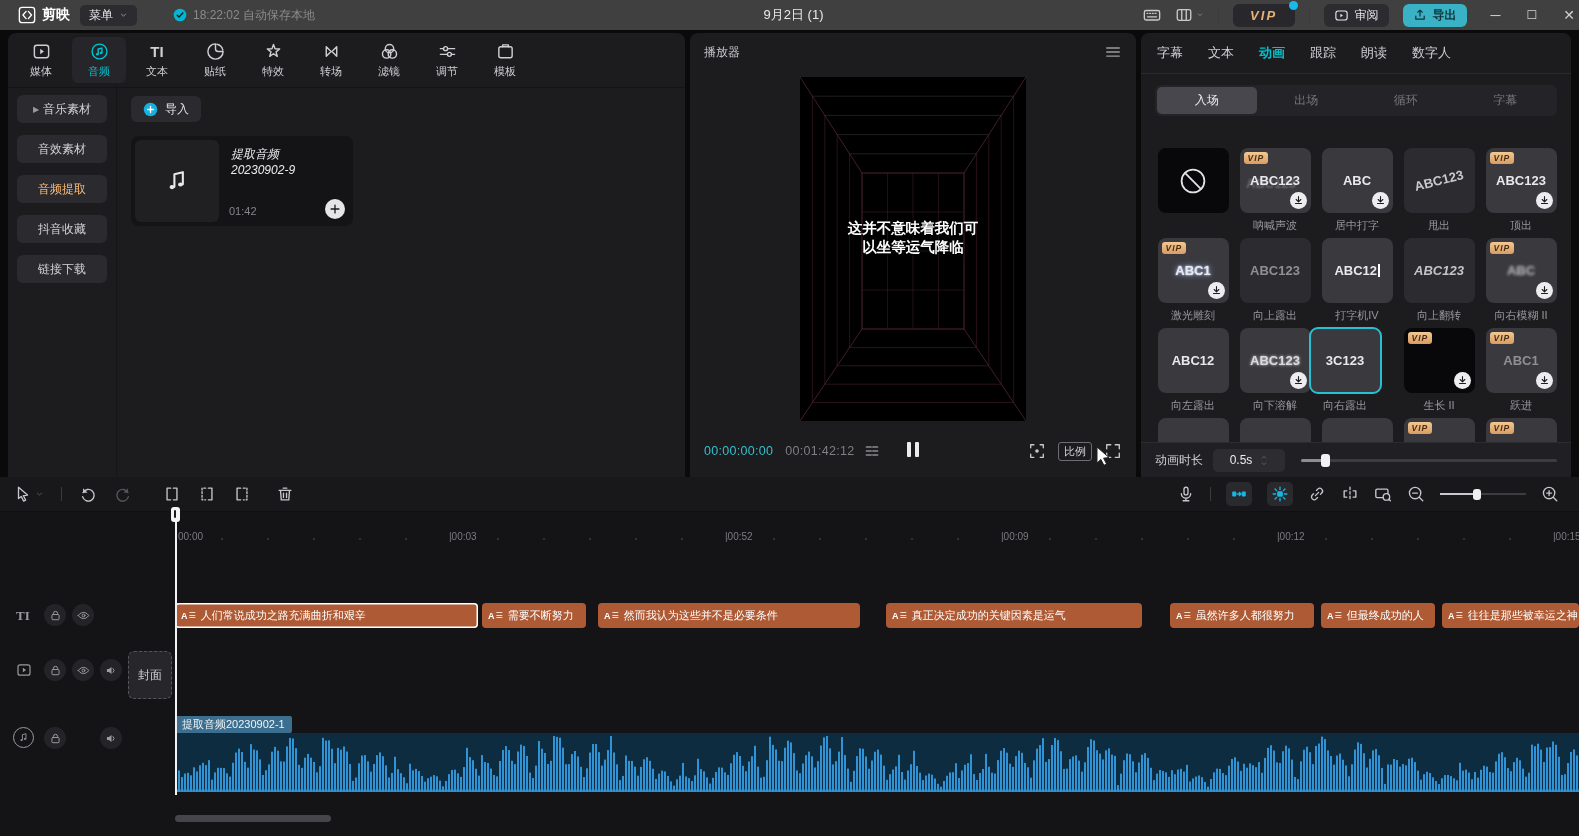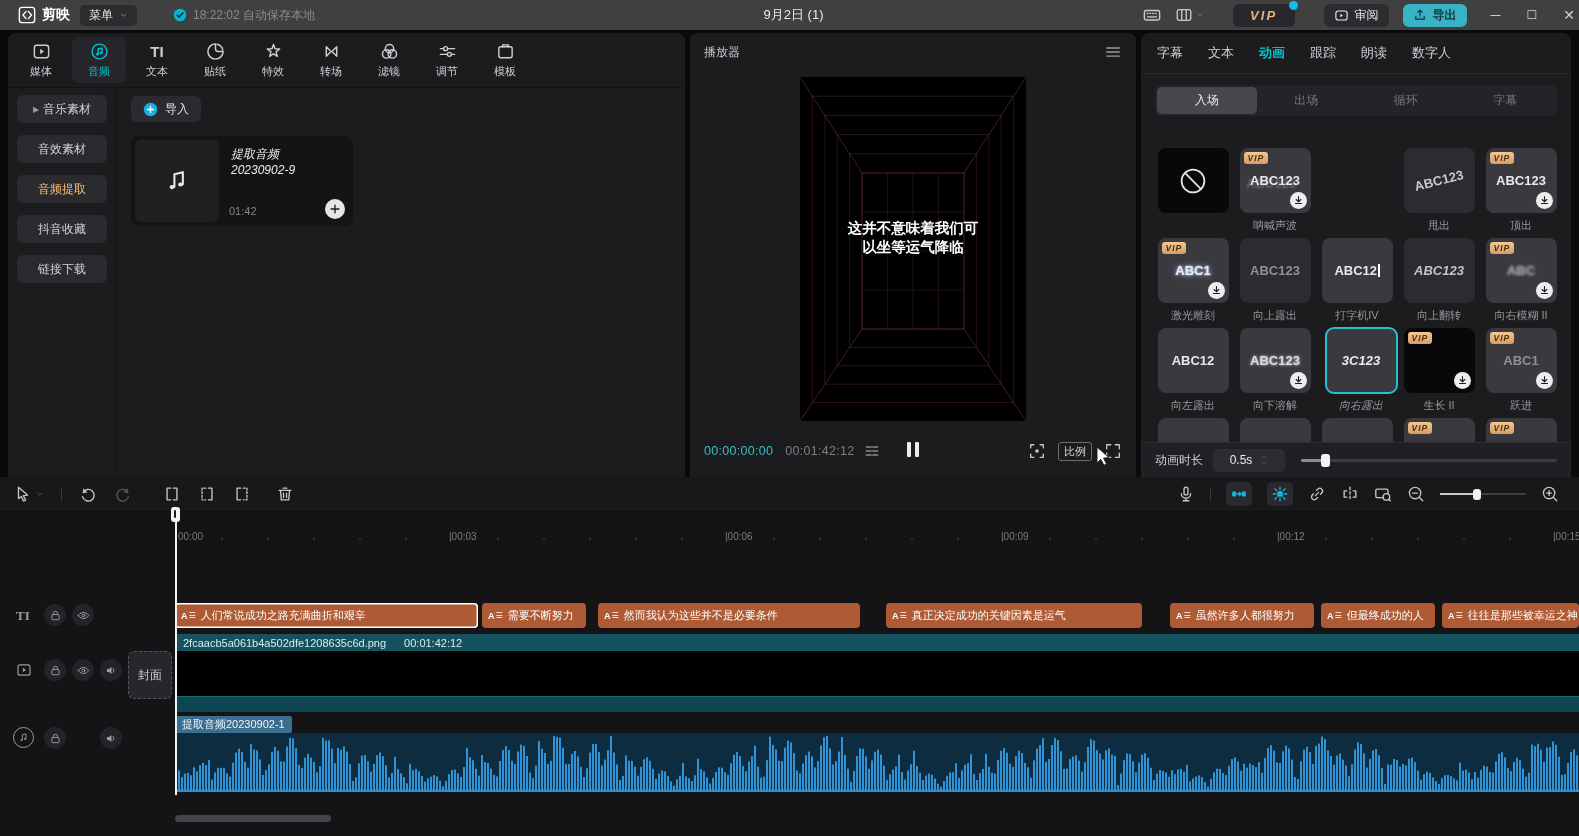--- a/index.html
+++ b/index.html
@@ -503,20 +503,33 @@
               <span class="dl-btn">
                 <span class="ic">
                   <svg viewBox="0 0 20 20" fill="none" stroke="currentColor" stroke-width="1.5" stroke-linecap="round" stroke-linejoin="round">
                     <path d="M10 3v9M5.8 8.2L10 12.4l4.2-4.2M4.5 15.5h11" stroke-width="2"></path>
                   </svg>
                 </span>
               </span>
             </div>
             <div class="tile-label">呐喊声波</div>
           </div>
+          <div class="tile-cell" style="left: 164px; top: 0px;">
+            <div class="tile">
+              <span class="prev ">ABC</span>
+              <span class="dl-btn">
+                <span class="ic">
+                  <svg viewBox="0 0 20 20" fill="none" stroke="currentColor" stroke-width="1.5" stroke-linecap="round" stroke-linejoin="round">
+                    <path d="M10 3v9M5.8 8.2L10 12.4l4.2-4.2M4.5 15.5h11" stroke-width="2"></path>
+                  </svg>
+                </span>
+              </span>
+            </div>
+            <div class="tile-label">居中打字</div>
+          </div>
           <div class="tile-cell" style="left: 246px; top: 0px;">
             <div class="tile dark">
               <span class="prev tilt">ABC123</span>
             </div>
             <div class="tile-label">甩出</div>
           </div>
           <div class="tile-cell" style="left: 328px; top: 0px;">
             <div class="tile">
               <span class="prev ">ABC123</span>
               <span class="vip-badge">VIP</span>
@@ -588,21 +601,21 @@
               <span class="dl-btn">
                 <span class="ic">
                   <svg viewBox="0 0 20 20" fill="none" stroke="currentColor" stroke-width="1.5" stroke-linecap="round" stroke-linejoin="round">
                     <path d="M10 3v9M5.8 8.2L10 12.4l4.2-4.2M4.5 15.5h11" stroke-width="2"></path>
                   </svg>
                 </span>
               </span>
             </div>
             <div class="tile-label">向下溶解</div>
           </div>
-          <div class="tile-cell" style="left: 168px; top: 180px; font-style: italic;">
+          <div class="tile-cell" style="left: 152px; top: 180px;">
             <div class="tile selected">
               <span class="prev ">3C123</span>
             </div>
             <div class="tile-label">向右露出</div>
           </div>
           <div class="tile-cell" style="left: 246px; top: 180px;">
             <div class="tile black">
               <span class="prev "></span>
               <span class="vip-badge">VIP</span>
               <span class="dl-btn">
@@ -817,21 +830,21 @@
                 <path d="M13.6 13.6L17.5 17.5M6.3 9h5.4M9 6.3v5.4"></path>
               </svg>
             </span>
           </span>
       </div>
     </div>
 
     <div id="tl-ruler">
         <span class="ruler-lab" style="left: 178px;">00:00</span>
         <span class="ruler-lab" style="left: 449px;">|00:03</span>
-        <span class="ruler-lab" style="left: 725px;">|00:06</span>
+        <span class="ruler-lab" style="left: 725px;">|00:52</span>
         <span class="ruler-lab" style="left: 1001px;">|00:09</span>
         <span class="ruler-lab" style="left: 1277px;">|00:12</span>
         <span class="ruler-lab" style="left: 1553px;">|00:15</span>
         <span class="ruler-tick" style="left: 221px;"></span>
         <span class="ruler-tick" style="left: 267px;"></span>
         <span class="ruler-tick" style="left: 313px;"></span>
         <span class="ruler-tick" style="left: 359px;"></span>
         <span class="ruler-tick" style="left: 405px;"></span>
         <span class="ruler-tick" style="left: 451px;"></span>
         <span class="ruler-tick" style="left: 497px;"></span>
@@ -962,28 +975,20 @@
         <div class="sub-clip" style="left: 1321px; width: 114px;">
           <span class="abadge">A<i>☰</i></span>
           <span>但最终成功的人</span>
         </div>
         <div class="sub-clip" style="left: 1442px; width: 137px;">
           <span class="abadge">A<i>☰</i></span>
           <span>往往是那些被幸运之神</span>
         </div>
       </div>
 
-    <div id="video-clip">
-      <div id="video-name">
-        <span>2fcaacb5a061b4a502dfe1208635c6d.png</span>
-        <span>00:01:42:12</span>
-      </div>
-      <div id="video-black"></div>
-      <div id="video-strip"></div>
-    </div>
 
     <div id="audio-clip">
       <span id="audio-chip">提取音频20230902-1</span>
       <div id="wave-box">
         <svg id="wave-svg" width="1404" height="59">
             <rect x="0" y="55" width="2" height="4" fill="#2f93d6"></rect>
             <rect x="3" y="37.41496194983486" width="2" height="21.585038050165135" fill="#2f93d6"></rect>
             <rect x="6" y="44.0957912233335" width="2" height="14.904208776666499" fill="#2f93d6"></rect>
             <rect x="9" y="40.52822442685332" width="2" height="18.47177557314668" fill="#2f93d6"></rect>
             <rect x="12" y="39.81882589453918" width="2" height="19.18117410546082" fill="#2f93d6"></rect>

